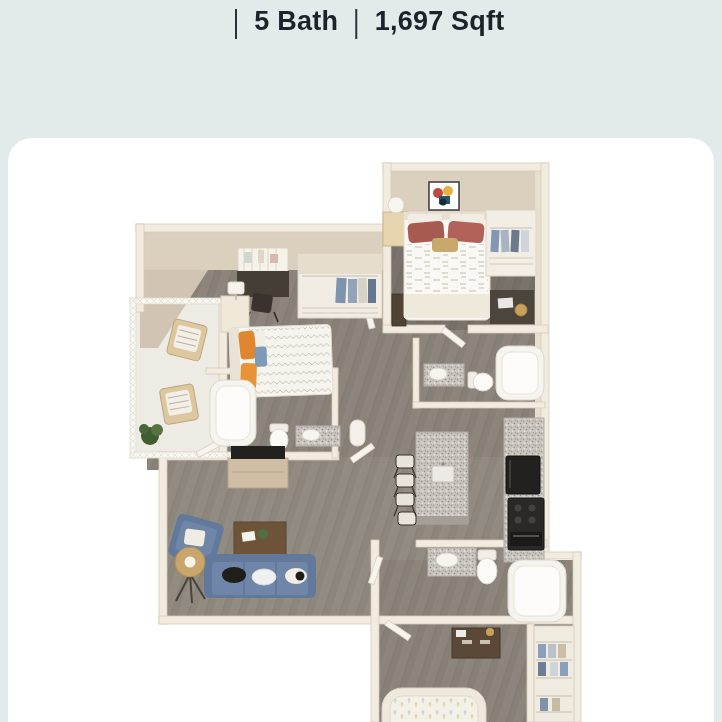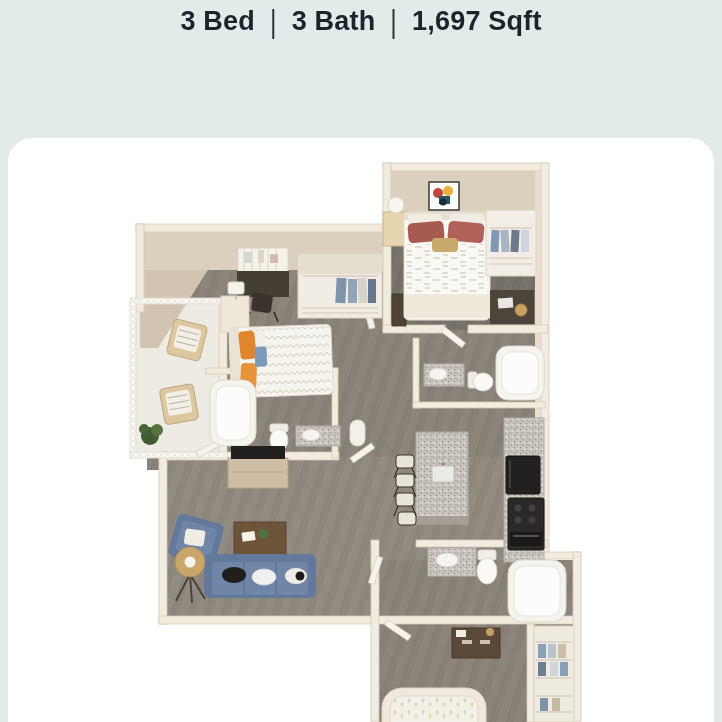--- a/index.html
+++ b/index.html
@@ -21,23 +21,22 @@
   .plan-card{
     position:absolute;left:8px;right:8px;top:138px;height:640px;
     background:#ffffff;border-radius:24px;
   }
   .plan-card svg{display:block;width:706px;height:584px;border-radius:24px 24px 0 0}
 </style>
 </head>
 <body>
 
 <div class="stats-header">
-  <span class="stat">3 Bed</span>
   <span class="sep">|</span>
-  <span class="stat">3 Bath</span>
+  <span class="stat">5 Bath</span>
   <span class="sep">|</span>
   <span class="stat">1,697 Sqft</span>
 </div>
 
 <div class="plan-card">
 <svg viewBox="8 138 706 584" xmlns="http://www.w3.org/2000/svg">
   <defs>
     <pattern id="granite" width="6" height="6" patternUnits="userSpaceOnUse">
       <rect width="6" height="6" fill="#cbc7c0"></rect>
       <circle cx="1.5" cy="1.5" r="0.9" fill="#a39f98"></circle>

